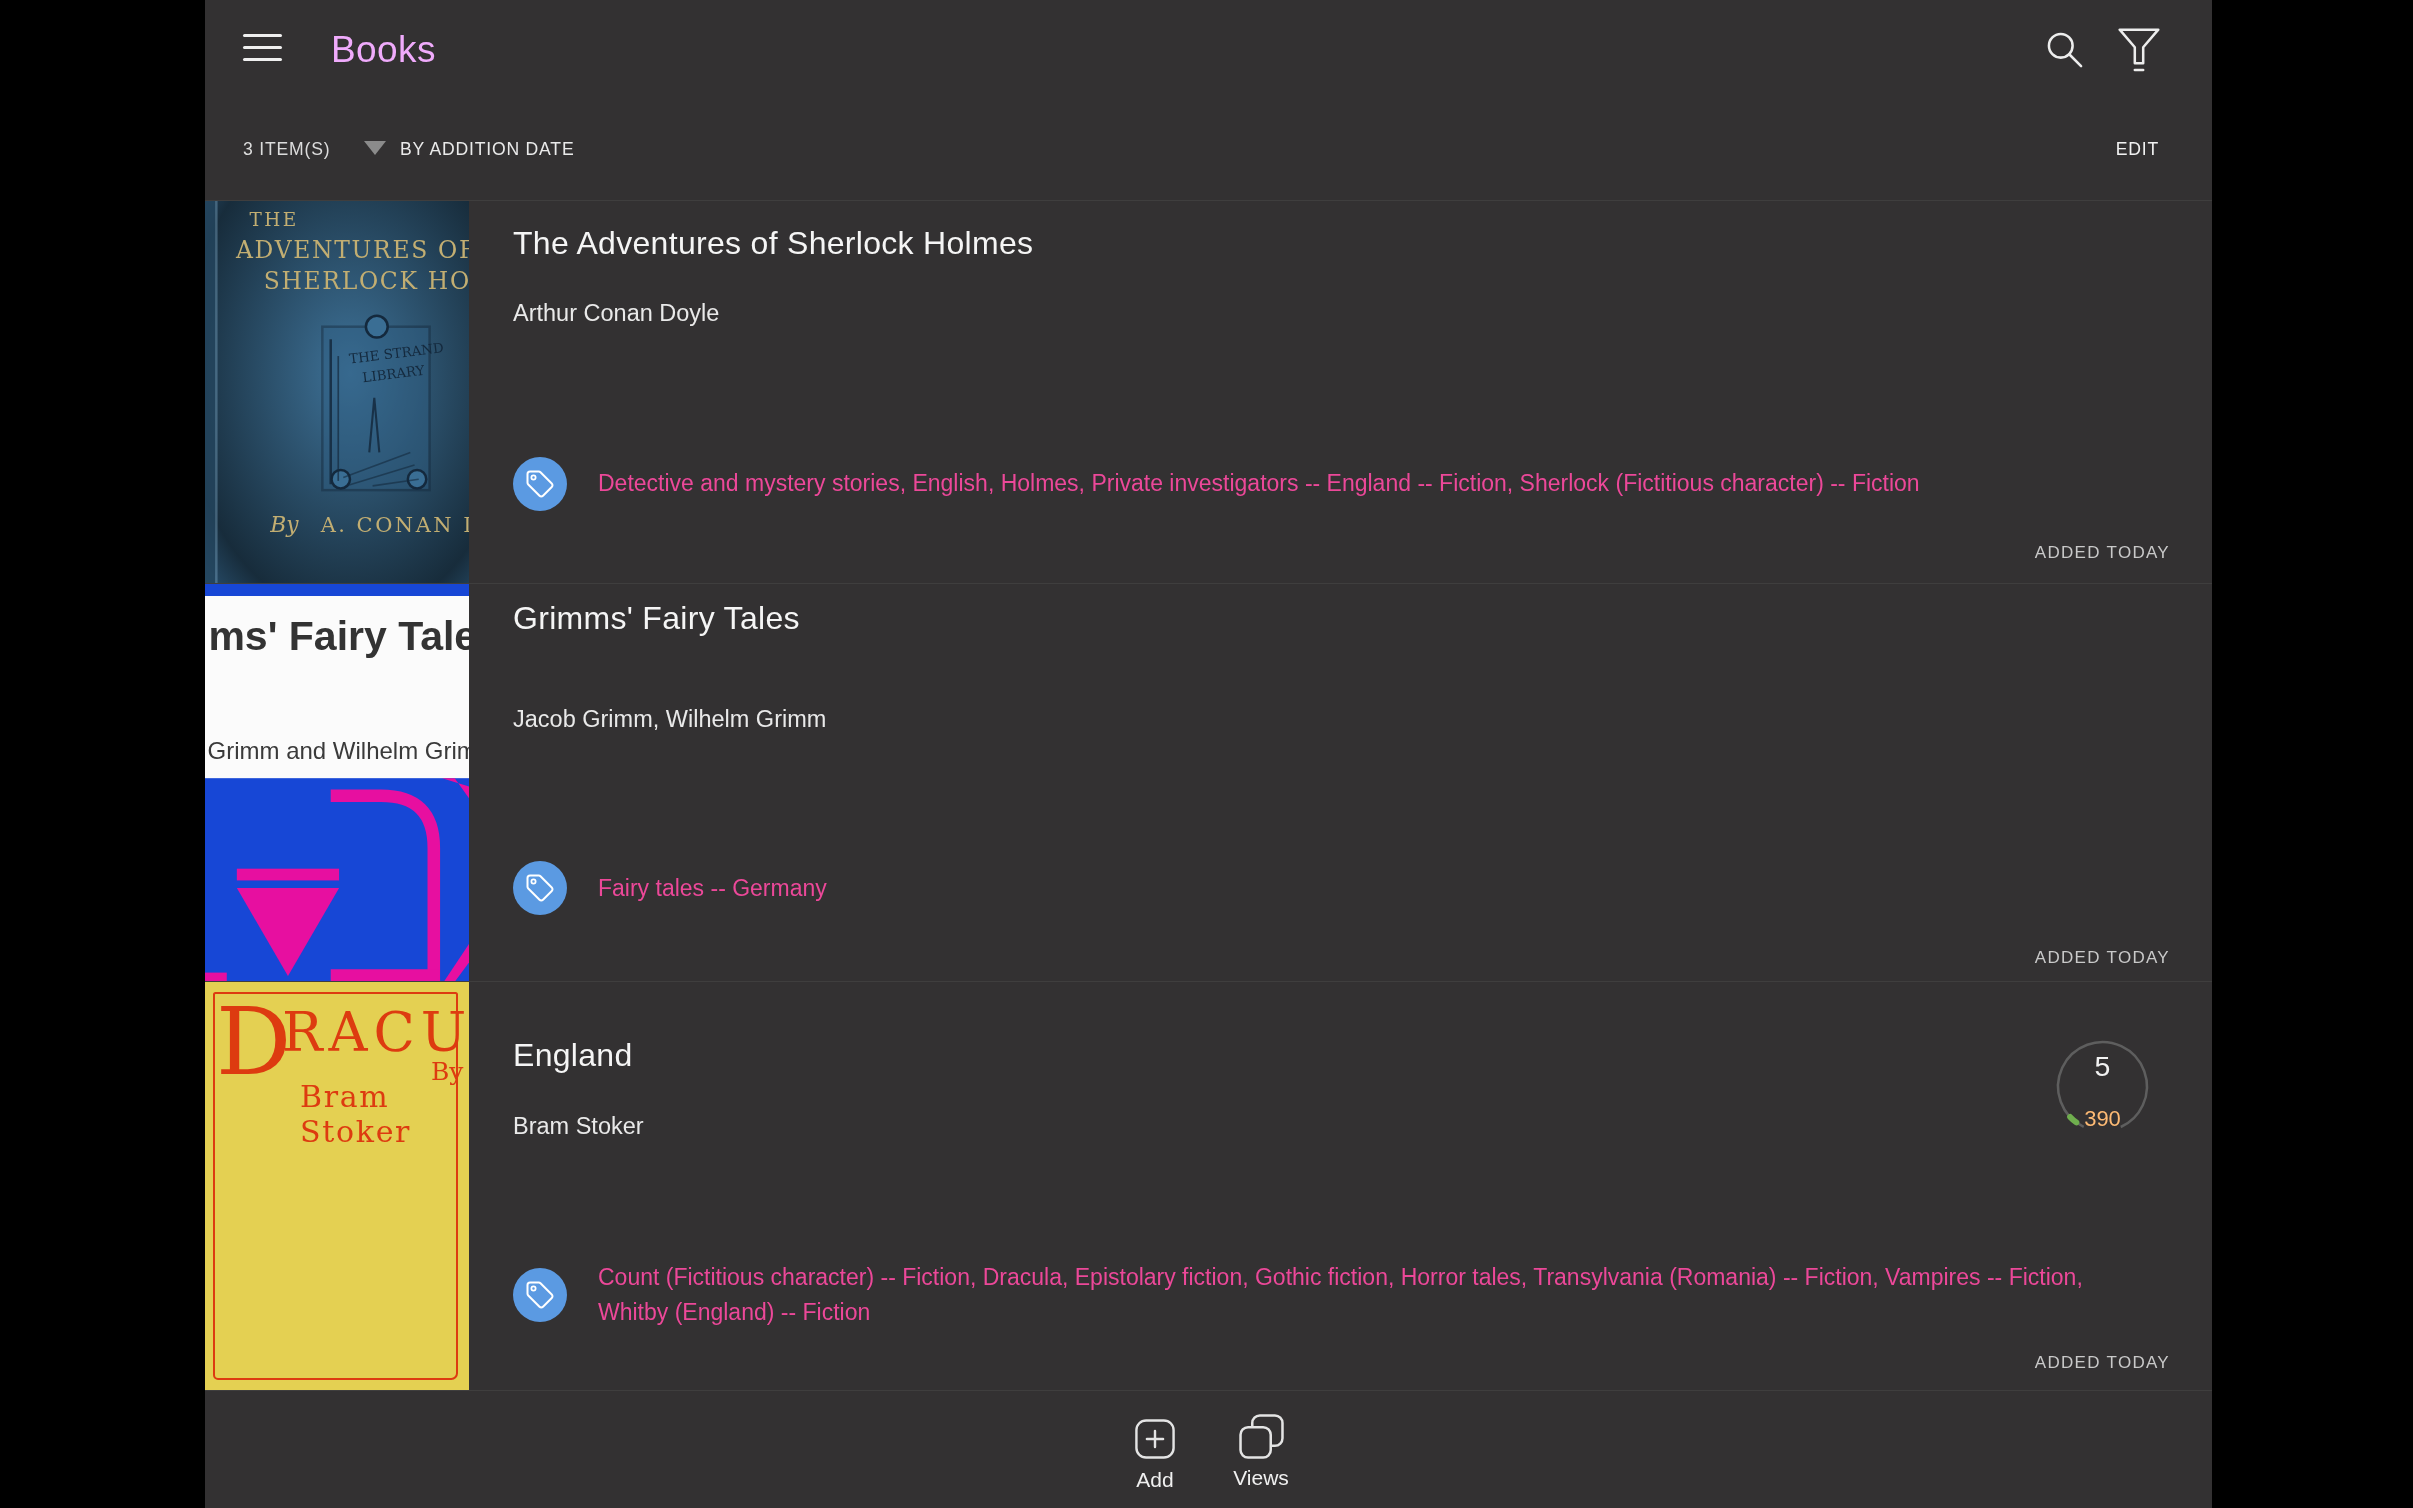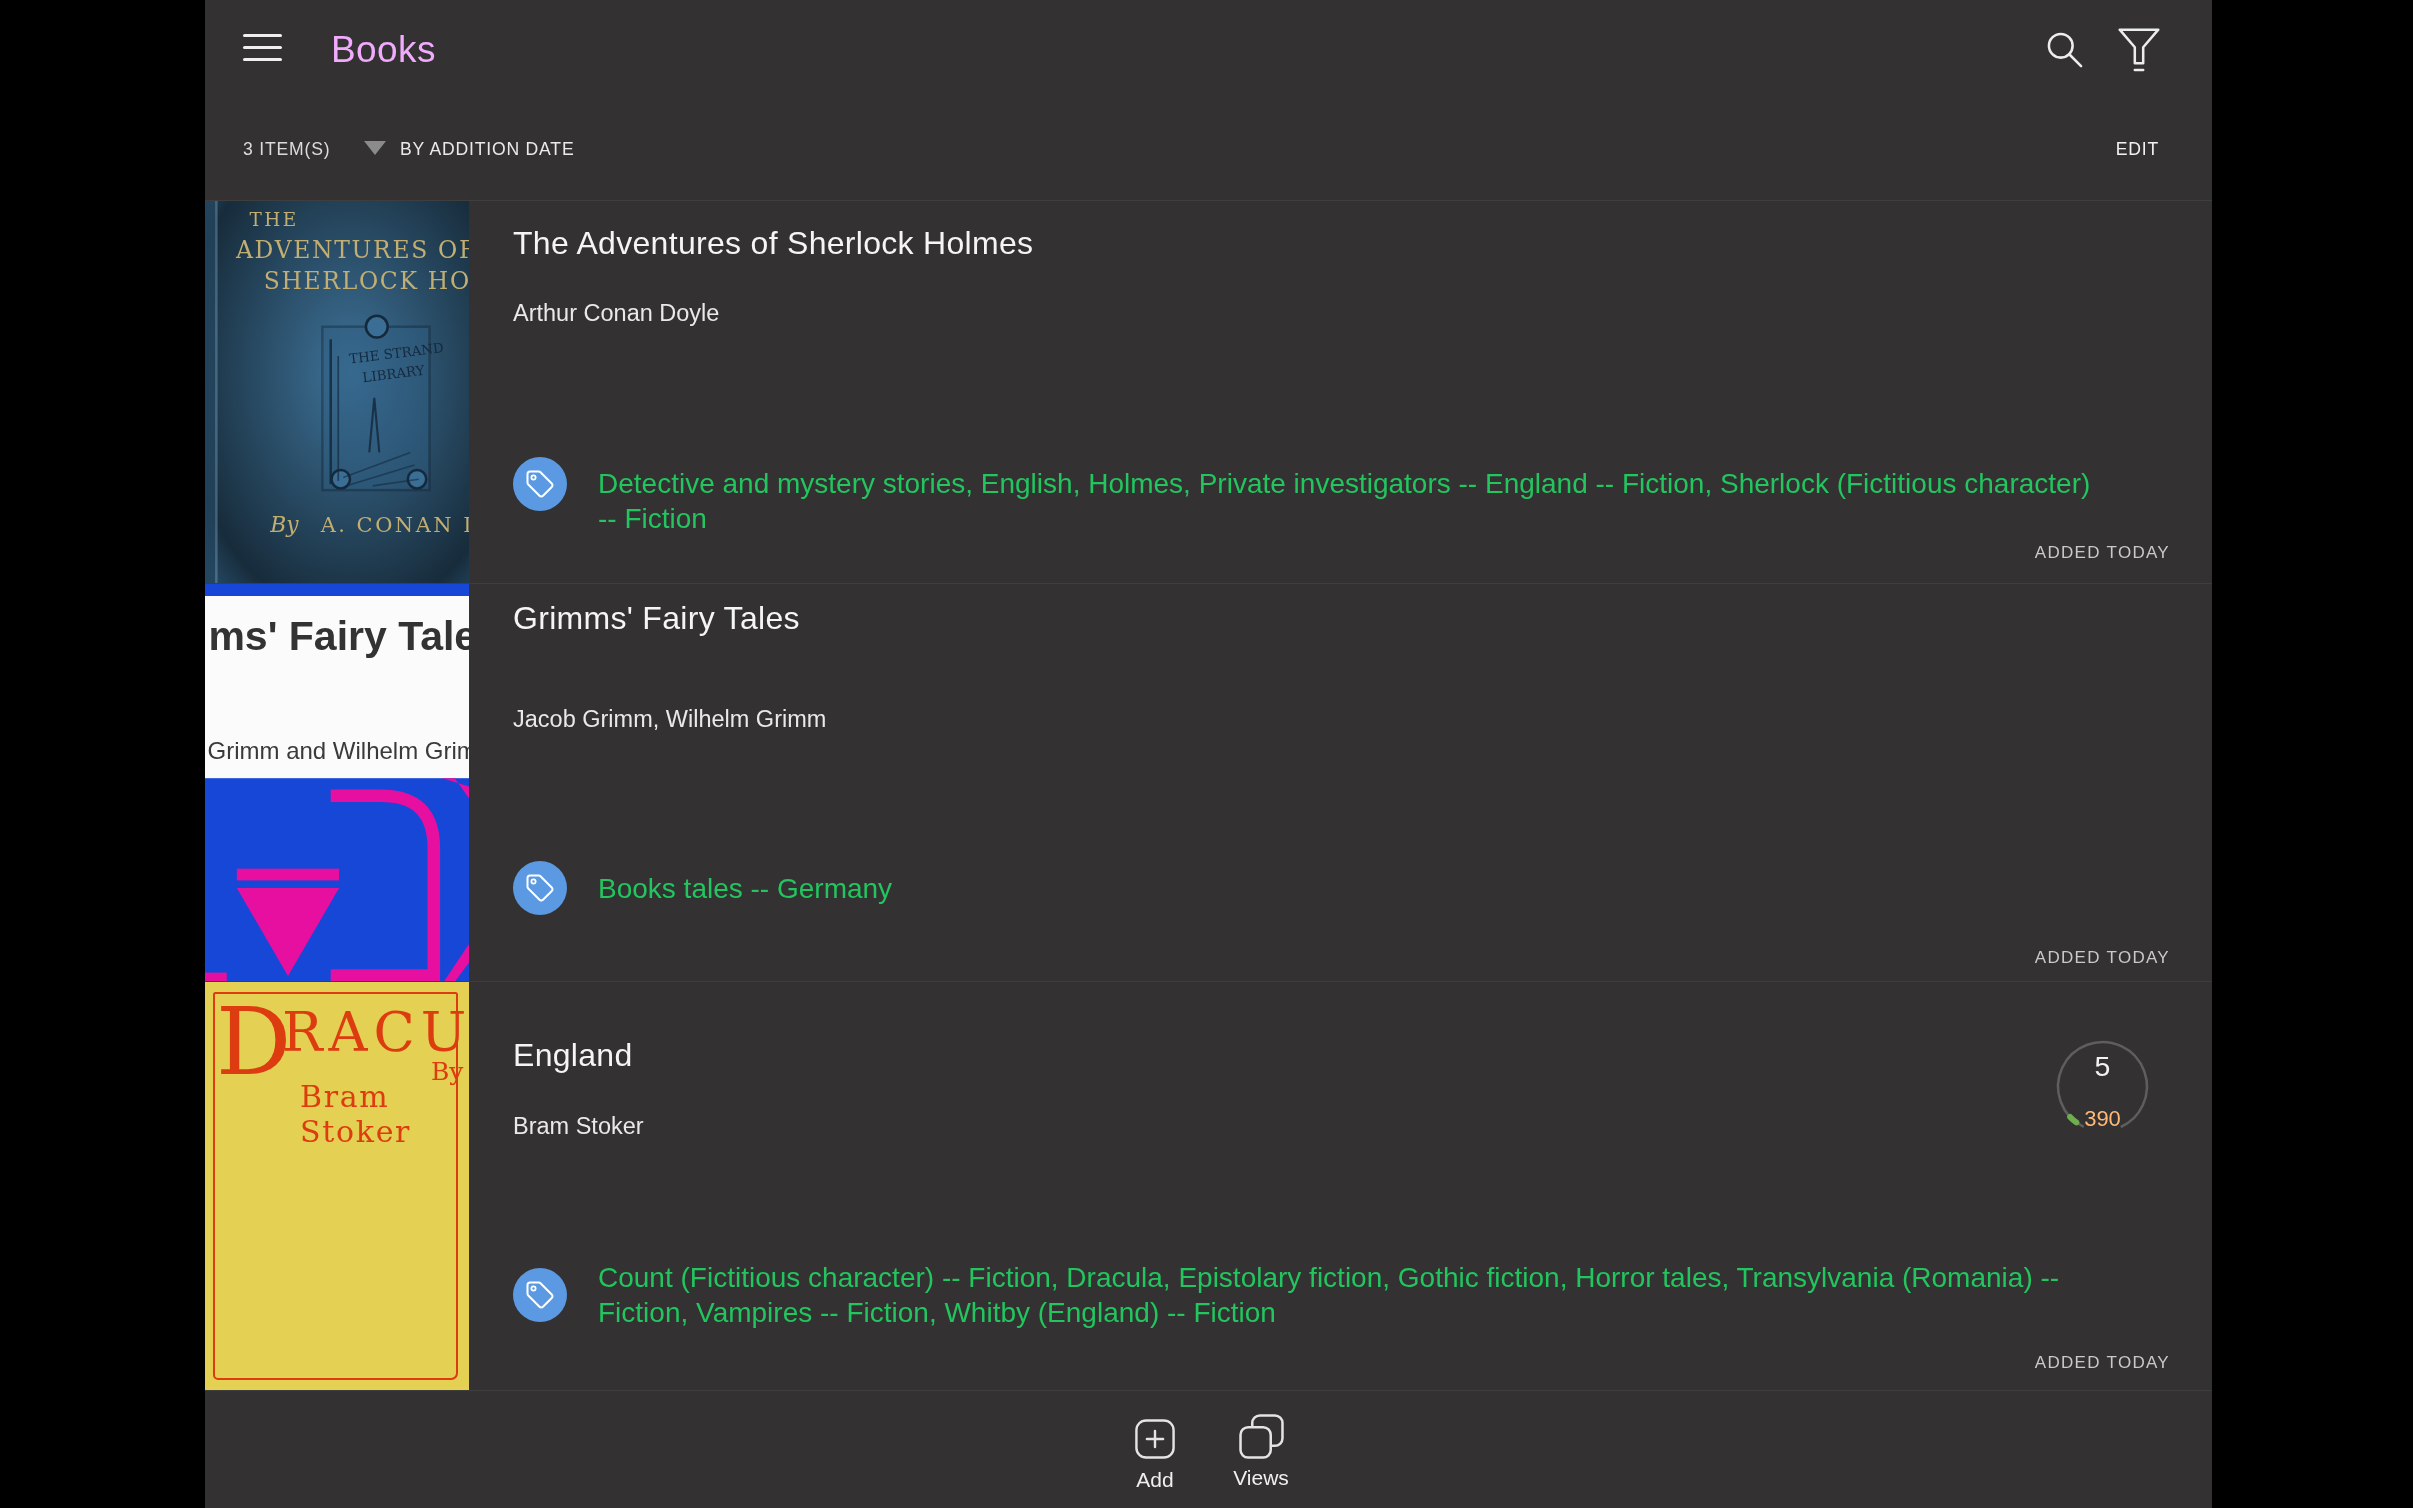--- a/index.html
+++ b/index.html
@@ -16,21 +16,21 @@
 
   
   .meta-text { font-size:17.6px; color:#dcdcdc; letter-spacing:0.8px; }
   .sort-caret { width:0; height:0; border-left:11.7px solid transparent; border-right:11.7px solid transparent; border-top:14.2px solid #8b8b8b; }
 
   
   .divider { position:absolute; left:0; width:2007px; height:0.8px; background:#3f3e3e; }
   .book-title { font-size:32px; color:#f5f5f5; letter-spacing:0.3px; }
   .book-author { font-size:23.5px; color:#e9e9e9; }
   .tag-circle { width:54px; height:54px; border-radius:50%; background:#5b9ae2; display:flex; align-items:center; justify-content:center; }
-  .tag-text { font-size:28px; color:#22c55e; line-height:35px; }
+  .tag-text { font-size:23px; color:#ec4899; line-height:35px; }
   .added { font-size:17px; color:#c9c9c9; letter-spacing:1.3px; text-align:right; }
   .ring-num-top { font-size:28.5px; color:#f2f2f2; text-align:center; }
   .ring-num-bottom { font-size:22px; color:#fdba74; text-align:center; }
 
   
   .cover { position:absolute; left:0; width:264px; overflow:hidden; }
   .cover2-white-title { font-family:"Liberation Sans",sans-serif; font-weight:700; font-size:41px; color:#333; white-space:nowrap; }
   .cover2-white-authors { font-family:"Liberation Sans",sans-serif; font-size:24px; color:#3a3a3a; white-space:nowrap; }
   .cover3 { background:#e4d052; }
   .cover3-frame { position:absolute; left:8.4px; top:10px; right:11px; bottom:11px; border:2.5px solid #dd3b10; border-radius:2.5px 2.5px 6.7px 5px; }
@@ -144,21 +144,21 @@
       </div>
 
       <div class="abs book-title" style="left:308px; top:600px;">Grimms' Fairy Tales</div>
       <div class="abs book-author" style="left:308px; top:706px;">Jacob Grimm, Wilhelm Grimm</div>
       <div class="abs tag-circle" style="left:308px; top:861px;">
         <svg width="30" height="30" viewBox="0 0 24 24">
           <path d="M21.4 11.6 L12.4 2.6 C12 2.2 11.6 2 11 2 H4 C2.9 2 2 2.9 2 4 V11 C2 11.6 2.2 12 2.6 12.4 L11.6 21.4 C12 21.8 12.4 22 13 22 C13.6 22 14 21.8 14.4 21.4 L21.4 14.4 C21.8 14 22 13.6 22 13 C22 12.4 21.8 12 21.4 11.6 Z" fill="none" stroke="#ffffff" stroke-width="1.6"></path>
           <circle cx="6.8" cy="6.8" r="1.7" fill="none" stroke="#ffffff" stroke-width="1.4"></circle>
         </svg>
       </div>
-      <div class="abs tag-text" style="left:393px; top:871px; width:1508px;">Books tales -- Germany</div>
+      <div class="abs tag-text" style="left:393px; top:871px; width:1508px;">Fairy tales -- Germany</div>
       <div class="abs added" style="right:42px; top:948px;">ADDED TODAY</div>
     </div>
 
     <div class="divider" style="top:981px;"></div>
 
     <div>
 
       <div class="cover cover3" style="top:982px; height:409px;">
         <div class="cover3-frame"></div>
         <div class="abs dracula-D" style="left:11px; top:13.4px;">D</div>

